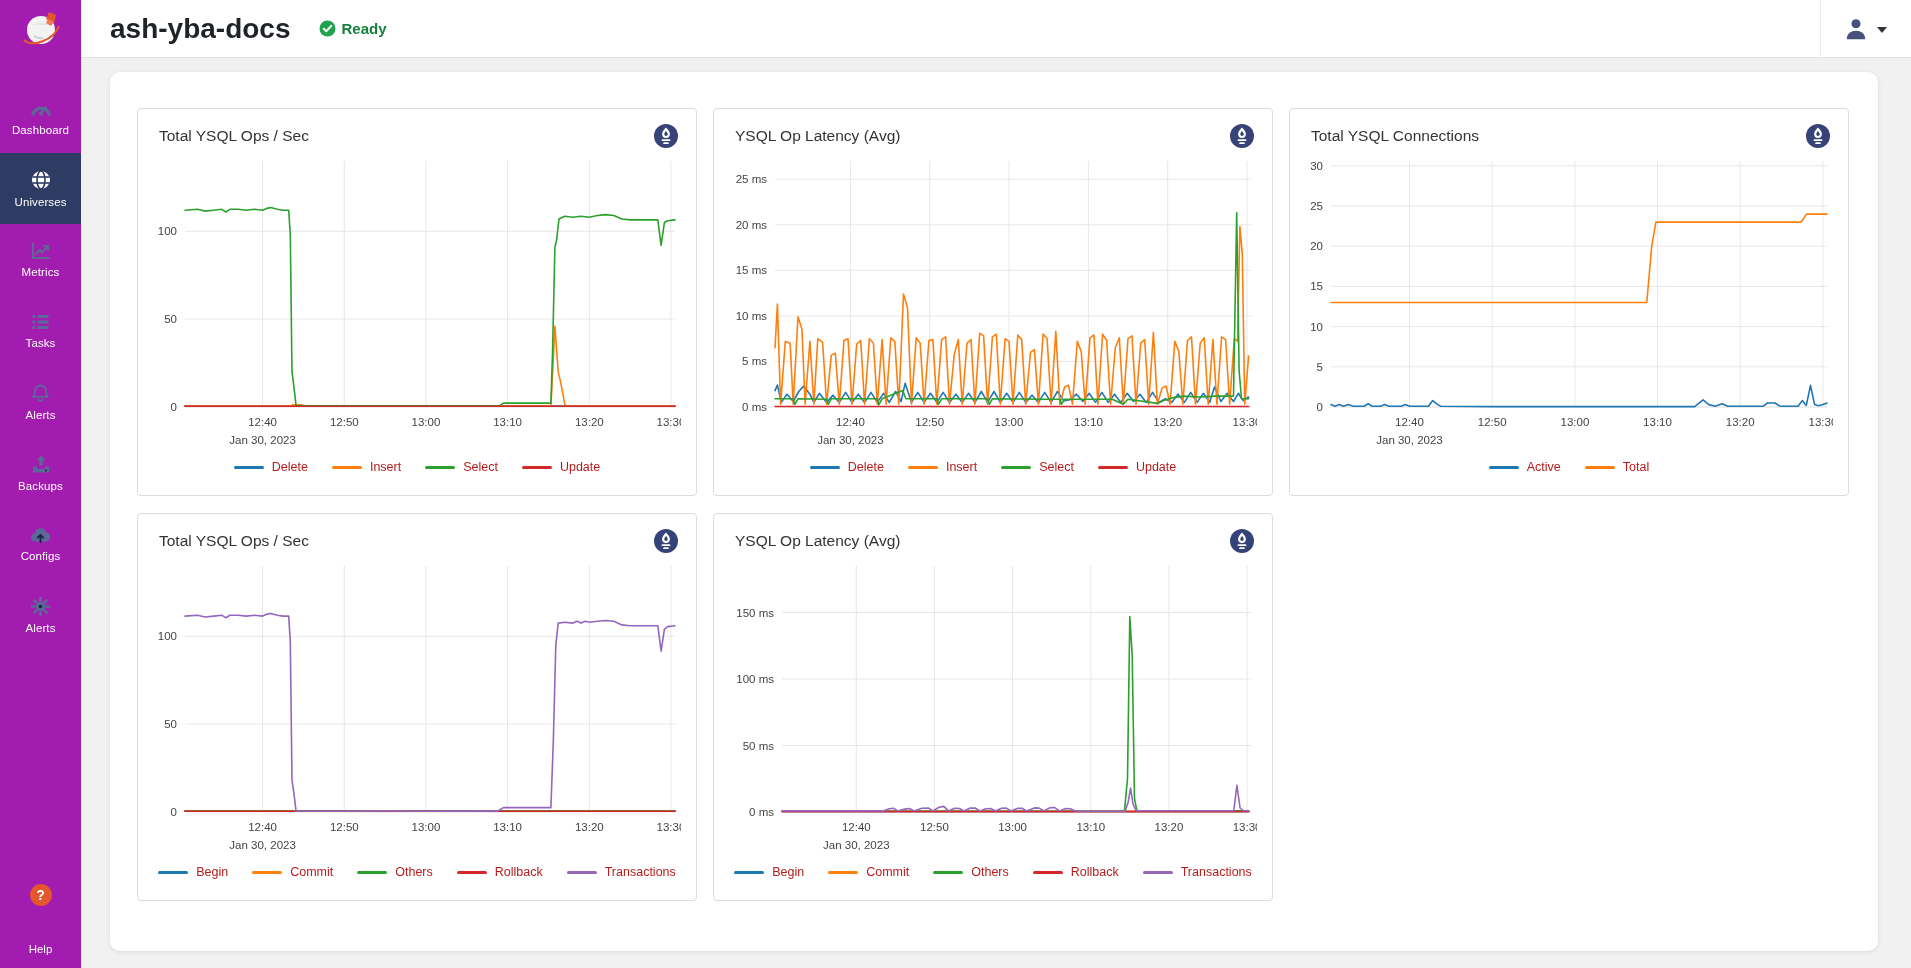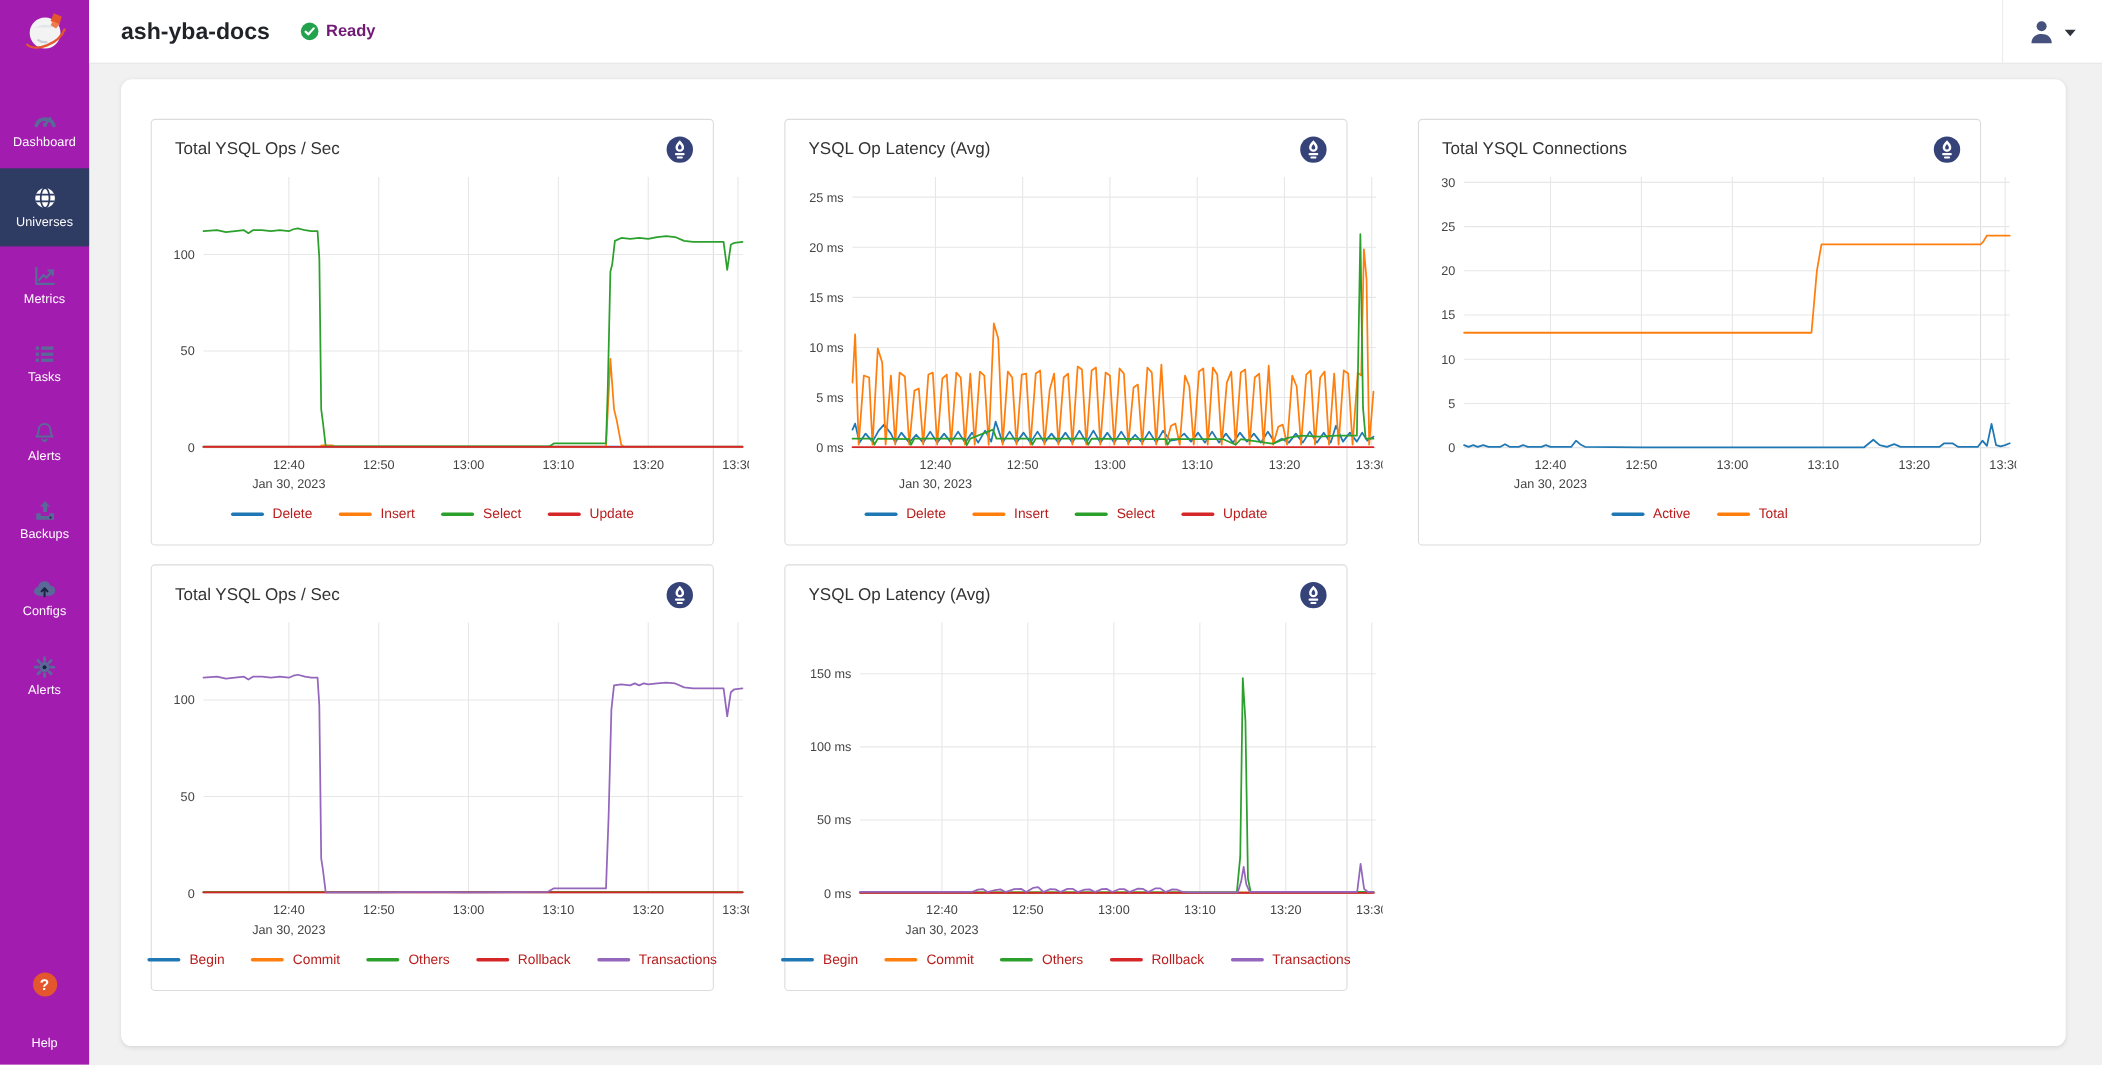--- a/index.html
+++ b/index.html
@@ -22,42 +22,42 @@
     justify-content:center; gap:5px; cursor:pointer; margin-bottom:6px; }
   .help-circle { width:22px; height:22px; border-radius:50%; background:#e4572e;
     color:#fff; font-weight:bold; font-size:14px; display:flex; align-items:center;
     justify-content:center; }
   .help-item .lbl { font-size:11.5px; color:#fff;margin-top:32px; }
 
   
   .main { flex:1; display:flex; flex-direction:column; min-width:0; }
   .topbar { height:58px; background:#fff; border-bottom:1px solid #e4e4e4;
     display:flex; align-items:center; padding-left:29px; flex-shrink:0; }
-  .uni-title { font-size:21px; font-weight:bold; color:#1f2328; }
+  .uni-title { font-size:28px; font-weight:bold; color:#1f2328; }
   .status { display:flex; align-items:center; gap:6px; margin-left:28px; }
-  .status .txt { color:#701a75; font-size:15px; font-weight:bold; }
+  .status .txt { color:#15803d; font-size:15px; font-weight:bold; }
   .topbar-right { margin-left:auto; display:flex; align-items:center; height:100%;
     border-left:1px solid #ececec; padding:0 24px 0 22px; gap:8px; cursor:pointer; }
   .caret { width:0; height:0; border-left:5px solid transparent;
     border-right:5px solid transparent; border-top:6px solid #30343b; margin-top:2px; }
 
   
   .content { flex:1; padding:14px 33px 17px 29px; display:flex; flex-direction:column; }
   .tabs { display:flex; gap:8px; height:38px; }
   .tab { min-width:112px; padding:0 30px; background:#e3e3e4; border:1px solid #d7d7d8;
     border-bottom:none; border-radius:6px 6px 0 0; display:flex; align-items:center;
     justify-content:center; font-size:13.5px; color:#3a3a3a; cursor:pointer; }
   .tab.active { background:#fff; border-color:#e4e4e4; height:39px; margin-bottom:-1px;
     position:relative; z-index:2; }
   .panel { background:#fff; border-radius:10px; box-shadow:0 1px 4px rgba(0,0,0,.10);
     flex:1; padding:36px 27px 11px 27px; position:relative; z-index:1; }
   .grid { display:grid; grid-template-columns:repeat(3,560px); gap:17px 16px; }
 
   
-  .chart-card { width:512px; height:388px; background:#fff; border:1px solid #dcdcdc;
+  .chart-card { width:560px; height:388px; background:#fff; border:1px solid #dcdcdc;
     border-radius:4px; padding:12px 15px 8px 15px; display:flex; flex-direction:column; }
   .card-head { display:flex; justify-content:space-between; align-items:flex-start;
     padding:2px 2px 0 6px; }
   .card-title { font-size:15.5px; color:#333; font-weight:500; padding-top:4px; }
   .prom-icon { width:26px; height:26px; cursor:pointer; }
   .chart-svg { width:528px; height:300px; margin-top:4px; }
   .legend { display:flex; justify-content:center; align-items:center; gap:24px;
     height:28px; }
   .legend-item { display:flex; align-items:center; gap:8px; cursor:pointer; }
   .legend-swatch { width:30px; height:3px; border-radius:2px; }

